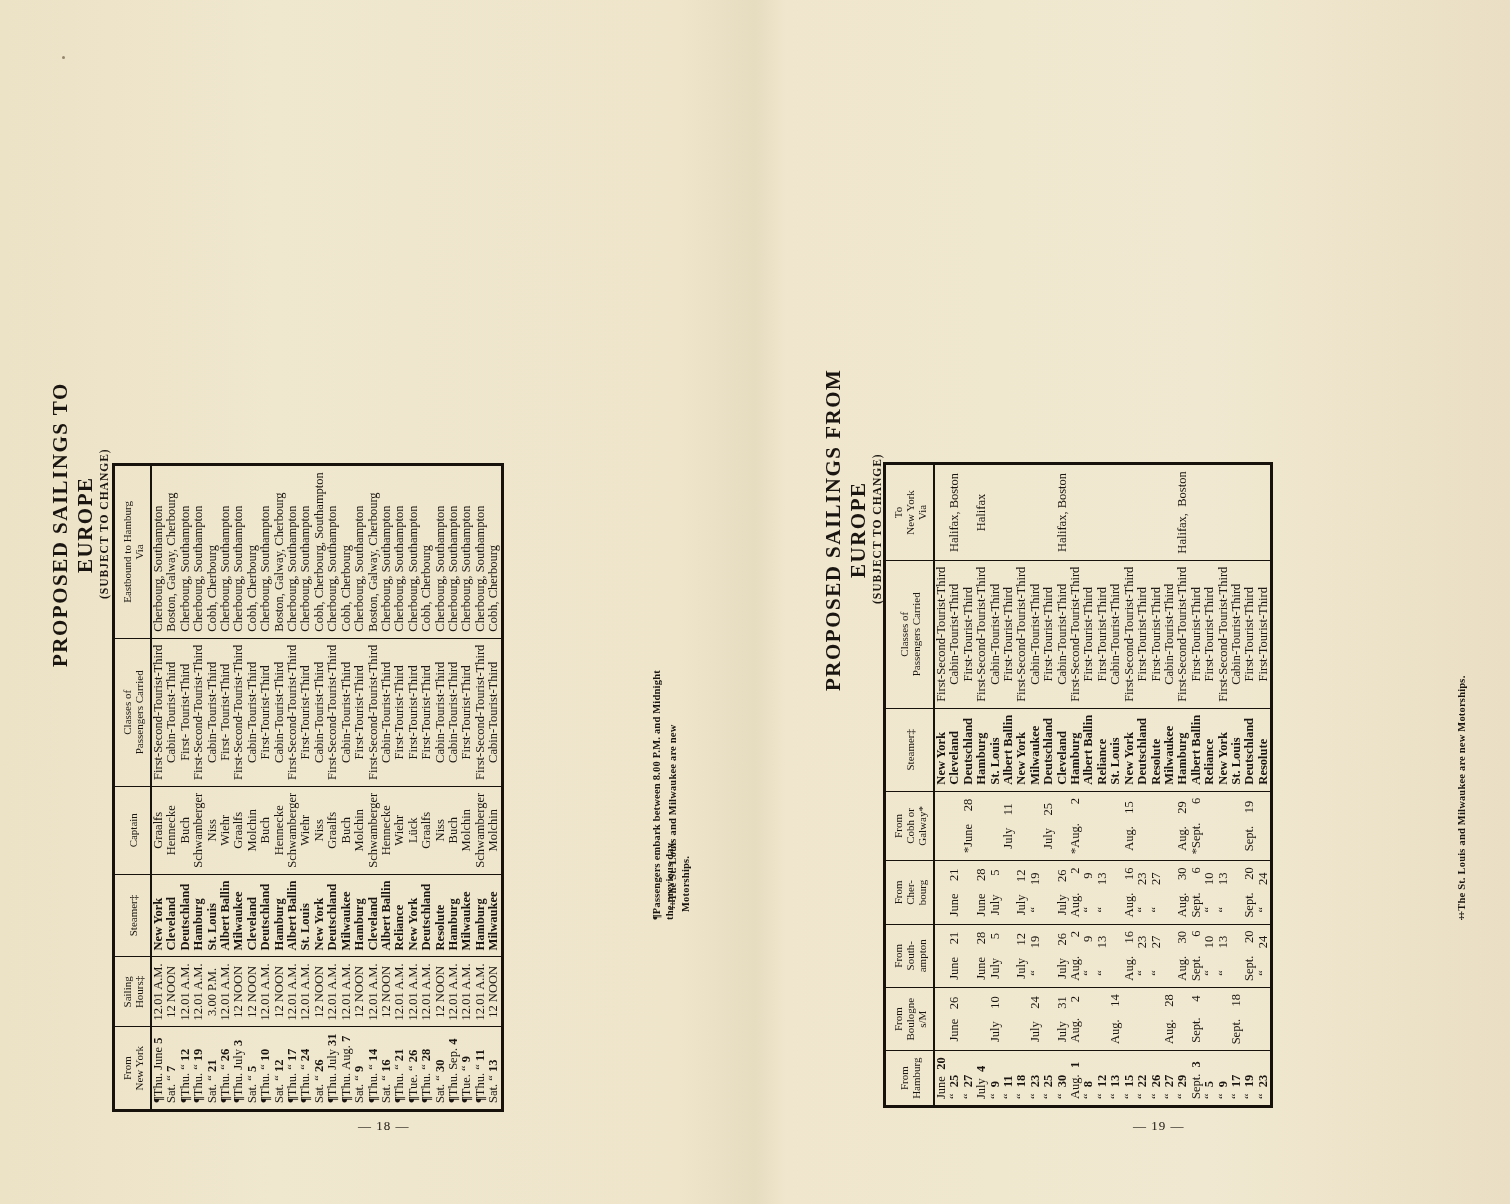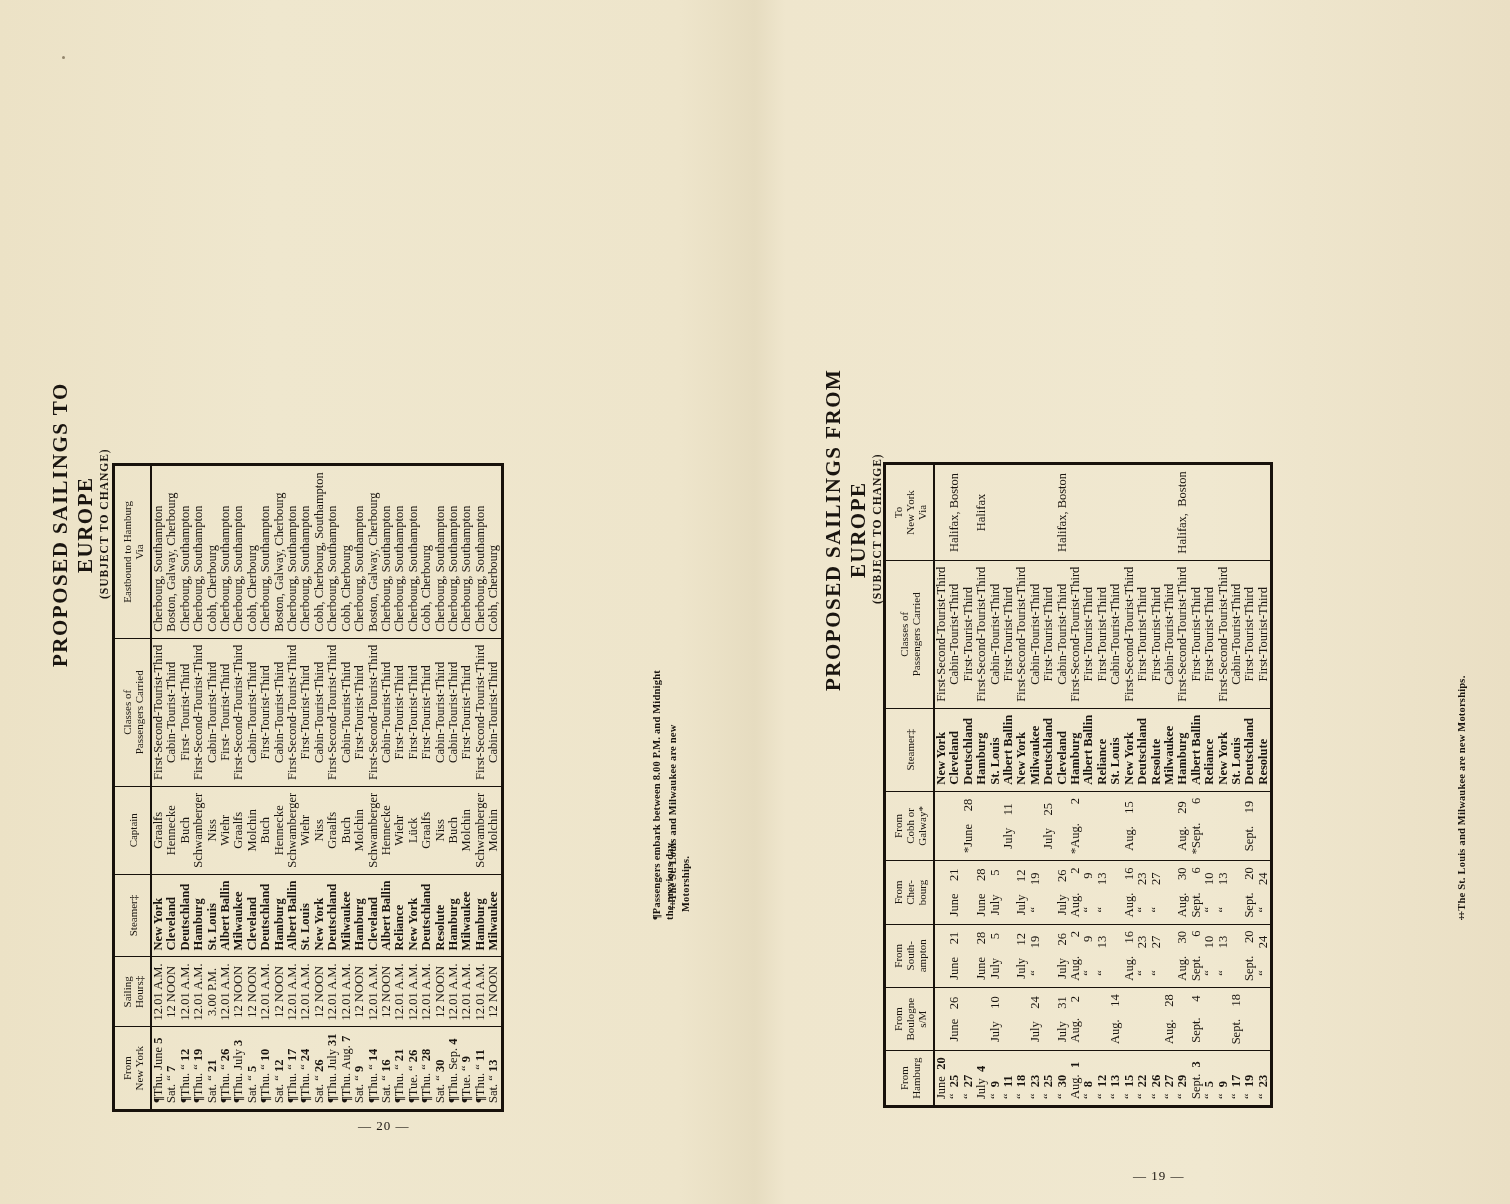--- a/index.html
+++ b/index.html
@@ -333,21 +333,21 @@
               <td class="c">Cabin-Tourist-Third</td>
               <td class="l">Cobh, Cherbourg</td>
             </tr>
           </tbody>
       </table>
     </div>
 
     <div class="footnote" style="left:650px;top:660px;height:260px;">¶Passengers embark between 8.00 P.M. and Midnight the previous day.</div>
     <div class="footnote" style="left:666px;top:672px;height:240px;">‡The St. Louis and Milwaukee are new Motorships.</div>
 
-    <div class="folio" style="left:358px;top:1118px;">— 20 —</div>
+    <div class="folio" style="left:358px;top:1118px;">— 18 —</div>
 
     <div class="speck" style="left:62px;top:56px;"></div>
   </div>
 
   <div class="leaf leaf-right">
 
     <div class="title" style="left:66px;top:350px;height:360px;">
       <span class="main">PROPOSED SAILINGS FROM EUROPE</span>
       <span class="sub">(SUBJECT TO CHANGE)</span>
     </div>
@@ -644,16 +644,16 @@
               <td class="l b">Resolute</td>
               <td class="c">First-Tourist-Third</td>
               <td class="c">&nbsp;</td>
             </tr>
           </tbody>
       </table>
     </div>
 
     <div class="footnote" style="left:700px;top:672px;height:250px;">‡The St. Louis and Milwaukee are new Motorships.</div>
 
-    <div class="folio" style="left:378px;top:1168px;">— 19 —</div>
+    <div class="folio" style="left:378px;top:1118px;">— 19 —</div>
   </div>
 
 </div>
 
 </body></html>

